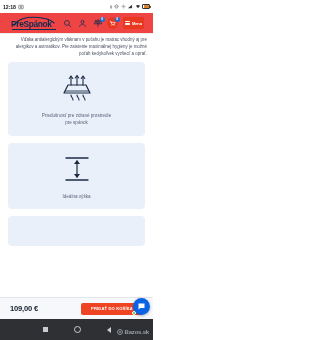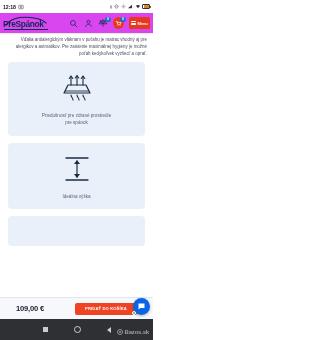--- a/index.html
+++ b/index.html
@@ -31,24 +31,24 @@
   }
   .batt:after {
     content:""; position:absolute; right:-1.6px; top:1.2px;
     width:1px; height:2px; background:#333; border-radius:0 1px 1px 0;
   }
   .batt i { display:block; height:2.8px; background:#d9822b; margin-left:0.6px; border-radius:0.5px; }
 
   
   .site-header {
     height:21px;
-    background:#d946ef;
-    display:flex;
-    align-items:center;
-    padding:0 3px;
+    background:#ef4444;
+    display:flex;
+    align-items:center;
+    padding:0 11px;
     gap:3px;
     border-bottom:0.5px solid #ececec;
     justify-content:space-between;
   }
   .logo { display:flex; flex-direction:column; justify-content:center; flex:0 0 auto; }
   .logo-wrap { position:relative; width:48px; height:15px; }
   .logo-text {
     font-size:8.4px; font-weight:bold; color:#0d2b52;
     letter-spacing:-0.35px; line-height:1;
     position:absolute; left:0; bottom:2.5px; white-space:nowrap;
@@ -115,21 +115,21 @@
 
   
   .pricebar {
     position:absolute;
     left:0; right:0; bottom:21px;
     height:22px;
     background:#f7f8fb;
     border-top:0.5px solid #e2e5ea;
     display:flex;
     align-items:center;
-    padding:0 16px;
+    padding:0 10px;
   }
   .price { font-size:7.6px; font-weight:bold; color:#16202e; letter-spacing:-0.2px; }
   .addcart-btn {
     margin-left:auto;
     background:#ef4423;
     color:#ffffff;
     height:12px;
     border-radius:2px;
     display:flex;
     align-items:center;

